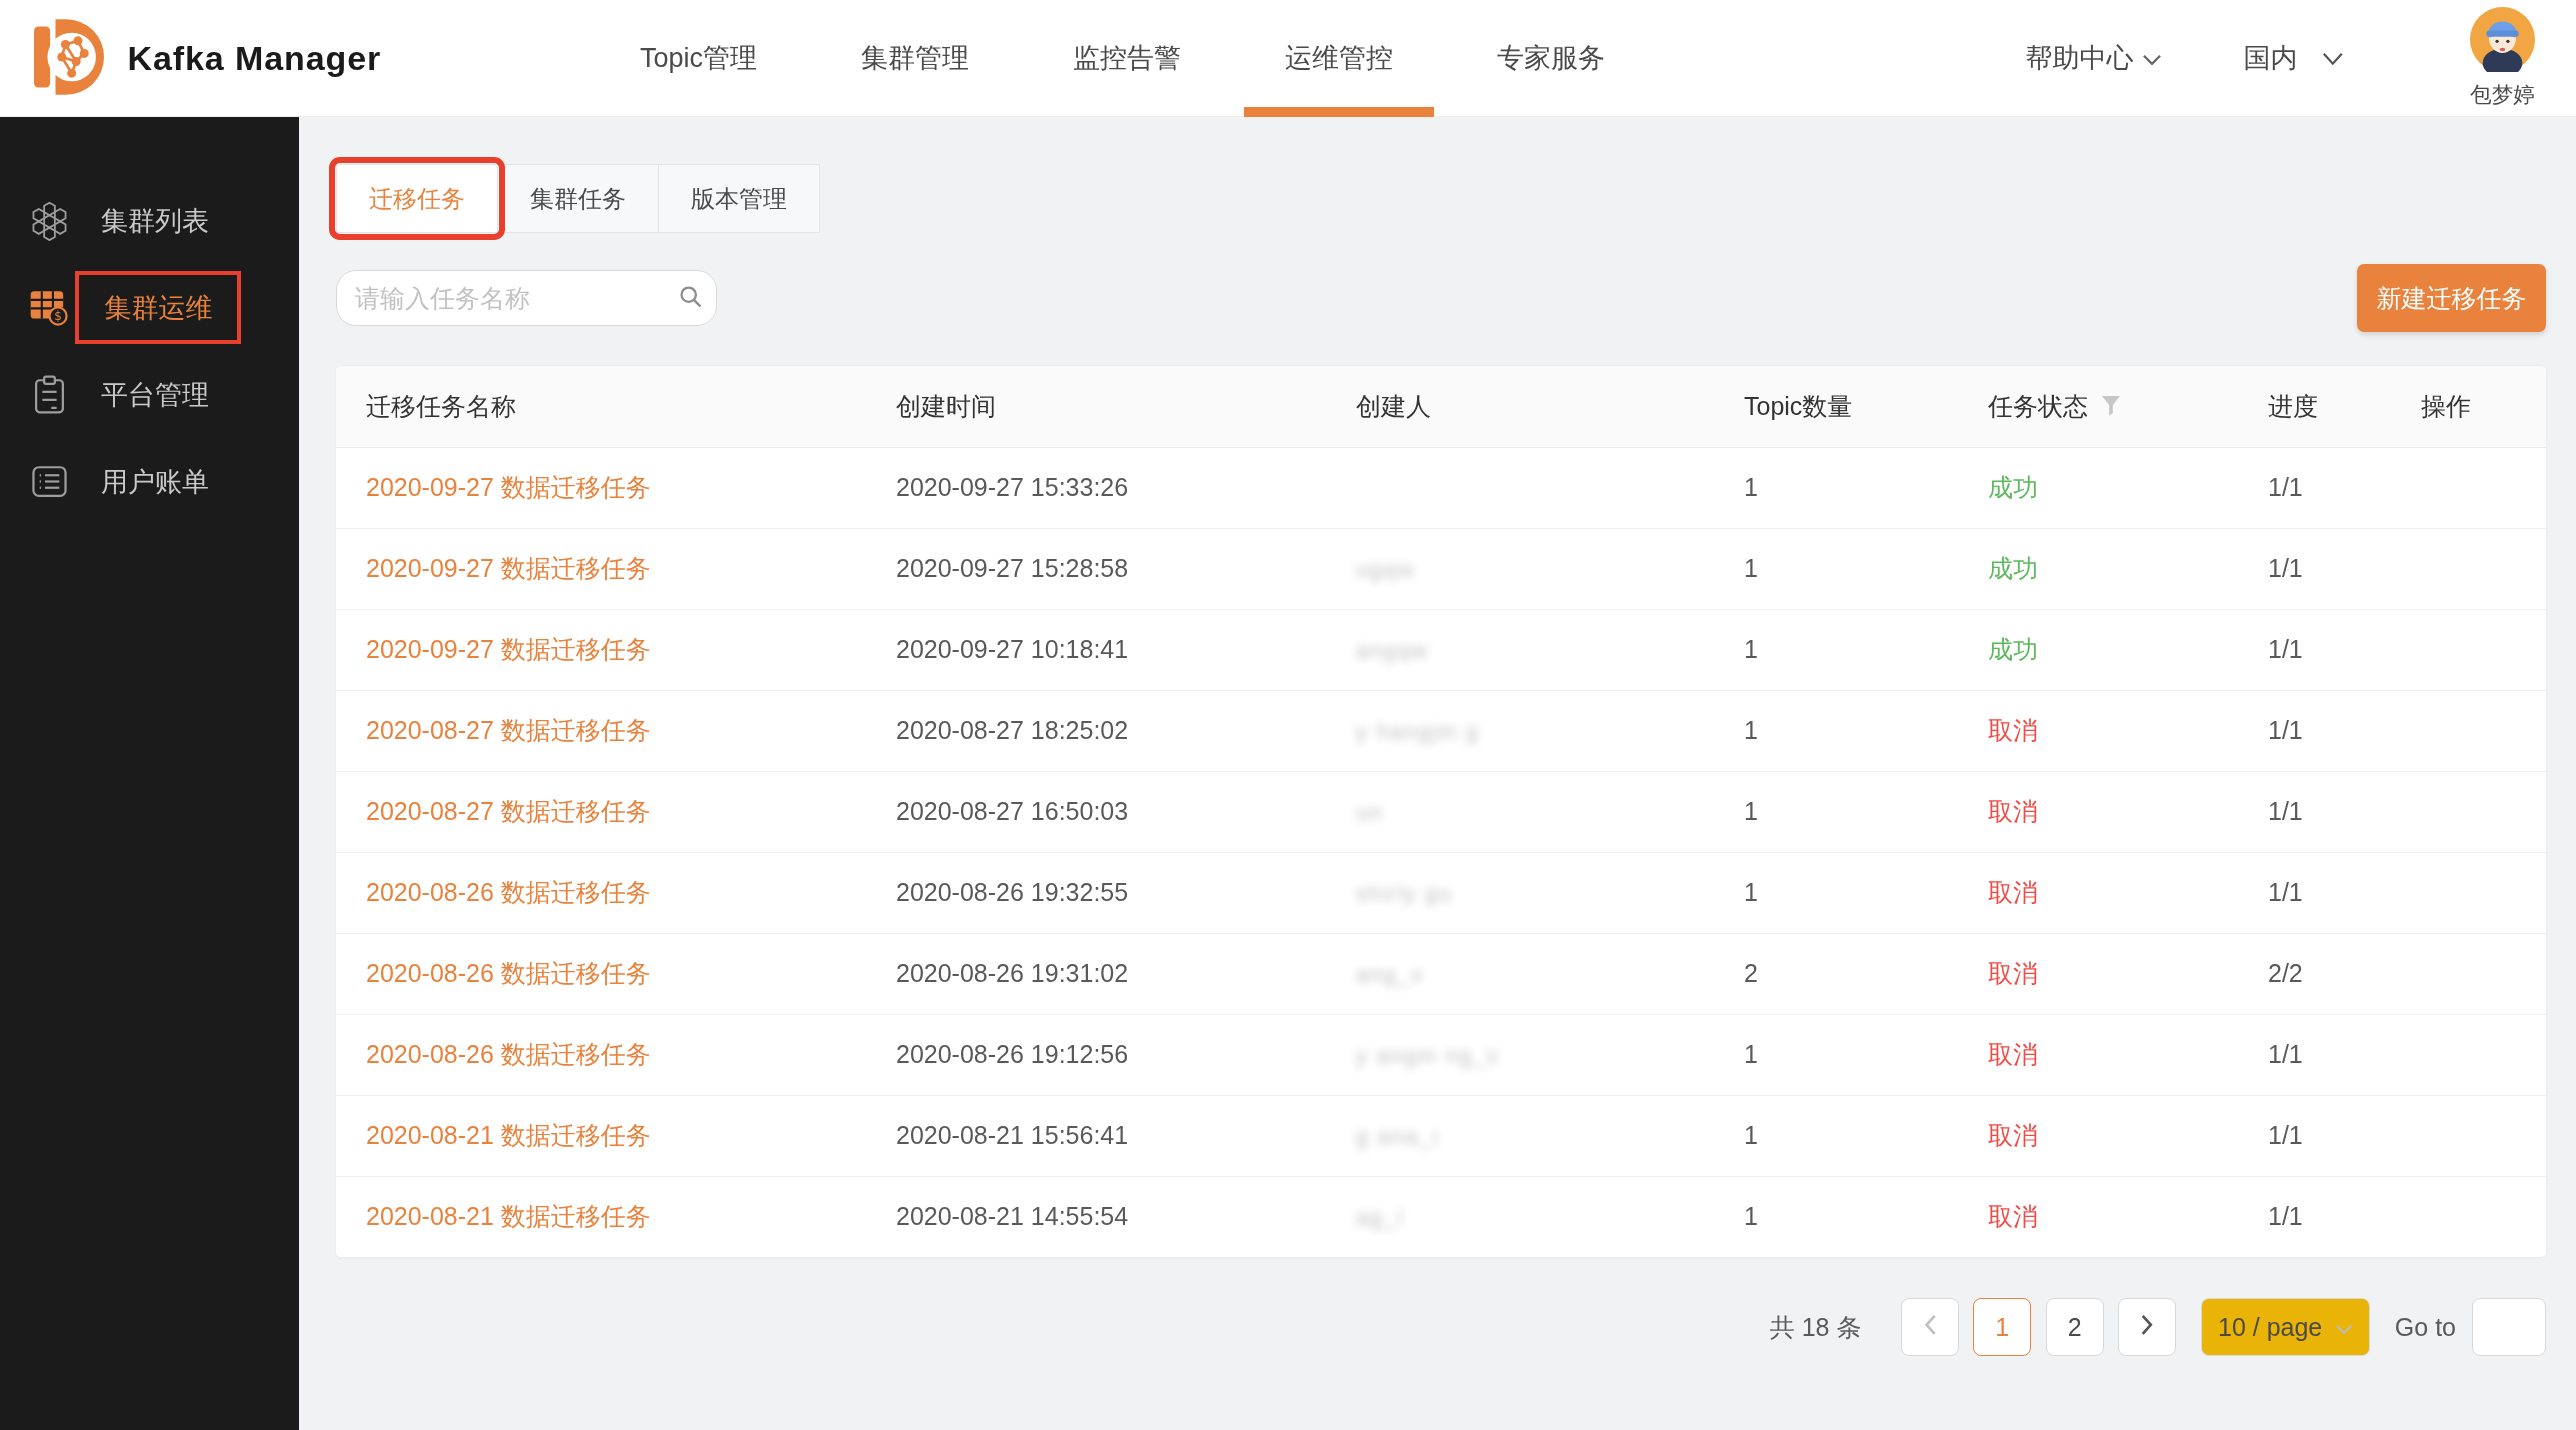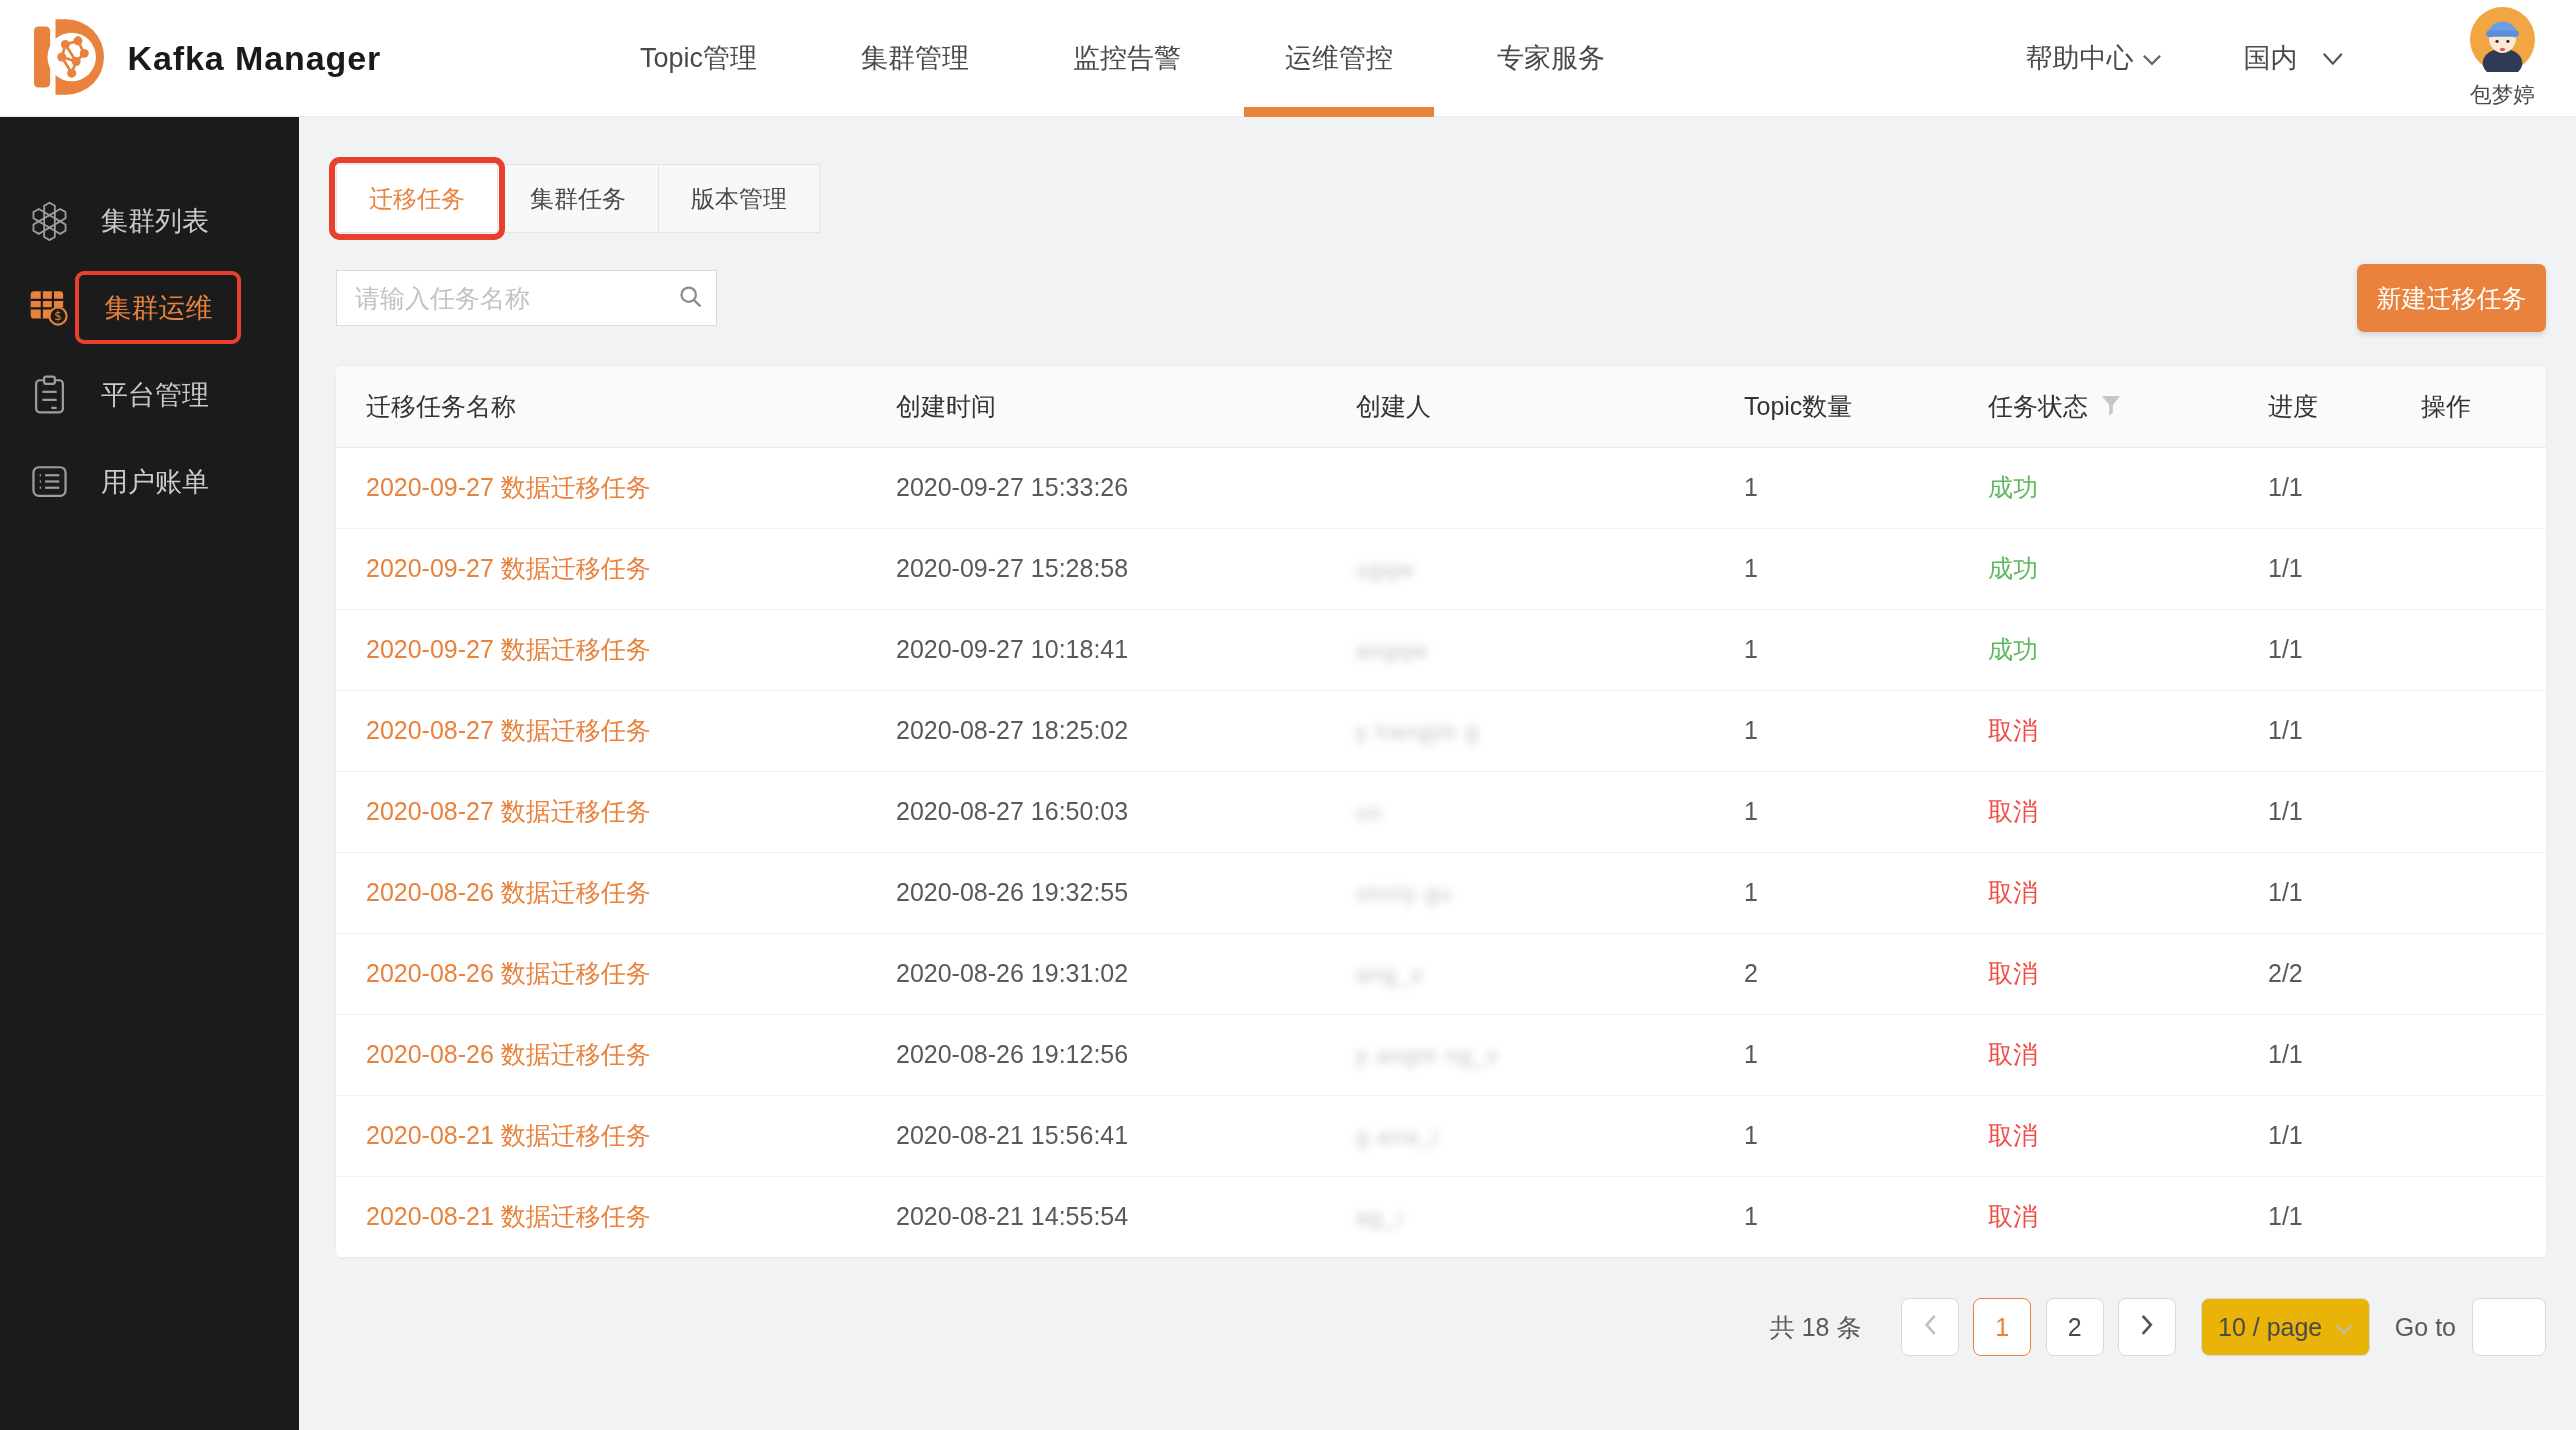--- a/index.html
+++ b/index.html
@@ -32,35 +32,35 @@
   .hdr-region .chev{margin-left:25px;}
   .user-block{display:flex;flex-direction:column;align-items:center;margin-left:126px;cursor:pointer;}
   .user-name{font-size:21.6px;color:#4a4a4a;margin-top:5.4px;}
 
   
   .sidebar{position:absolute;top:117px;left:0;width:299px;height:1313px;background:var(--sidebar-bg);padding-top:60px;}
   .side-item{display:flex;align-items:center;height:87px;padding-left:29px;color:#C9C9C9;font-size:27px;cursor:pointer;}
   .side-item .side-icon{width:41px;height:41px;flex:0 0 41px;display:flex;align-items:center;justify-content:center;}
   .side-label{margin-left:31px;white-space:nowrap;}
   .side-item.active{color:var(--accent);}
-  .side-item.active .side-label{border:4.5px solid var(--annotation);border-radius:9px;padding:14.4px 25px;margin-left:5.4px;}
+  .side-item.active .side-label{border:4.5px solid var(--annotation);border-radius:0;padding:14.4px 25px;margin-left:5.4px;}
 
   
   .main{position:absolute;top:117px;left:299px;width:2277px;height:1313px;background:var(--page-bg);padding:47px 30px 0 37px;}
 
   
   .tabs{display:flex;}
   .tab{height:69px;min-width:153px;padding:0 32px;display:flex;align-items:center;justify-content:center;font-size:24px;color:#4a4a4a;background:#F7F8FA;border:0.9px solid #E4E4E4;border-left:none;cursor:pointer;}
   .tab:first-child{border-left:0.9px solid #E4E4E4;}
   .tab.active{position:relative;background:#fff;color:var(--accent);border-color:#E4E4E4;}
   .tab.active .red-box{position:absolute;inset:-8px;border:6.3px solid var(--annotation);border-radius:10.8px;pointer-events:none;}
 
   
   .toolbar{display:flex;justify-content:space-between;align-items:center;margin-top:31px;}
-  .search-box{width:381px;height:56px;background:#fff;border:1.8px solid #DADADA;border-radius:0;display:flex;align-items:center;padding:0 18px;}
+  .search-box{width:381px;height:56px;background:#fff;border:1.8px solid #DADADA;border-radius:20px;display:flex;align-items:center;padding:0 18px;}
   .search-box input{flex:1;border:none;outline:none;font-size:25px;color:#333;background:transparent;font-family:inherit;}
   .search-box input::placeholder{color:#C2C2C2;}
   .create-btn{width:189px;height:68px;background:var(--accent);color:#fff;font-size:25px;border:none;border-radius:7.2px;cursor:pointer;box-shadow:0 2.7px 5.4px rgba(0,0,0,0.12);font-family:inherit;}
 
   
   .table-card{margin-top:34px;background:#fff;border-radius:5.4px;overflow:hidden;box-shadow:0 0.9px 2.7px rgba(0,0,0,0.05);}
   table{width:100%;border-collapse:collapse;table-layout:fixed;}
   thead th{height:81px;background:#FAFAFA;font-size:25px;font-weight:500;color:#333;text-align:left;padding-left:30px;border-bottom:1.8px solid #E9E9E9;}
   tbody td{height:81px;font-size:25px;color:var(--text-mid);text-align:left;padding-left:30px;border-top:1.8px solid #F0F0F0;background:#fff;}
   tbody tr:first-child td{border-top:none;}

